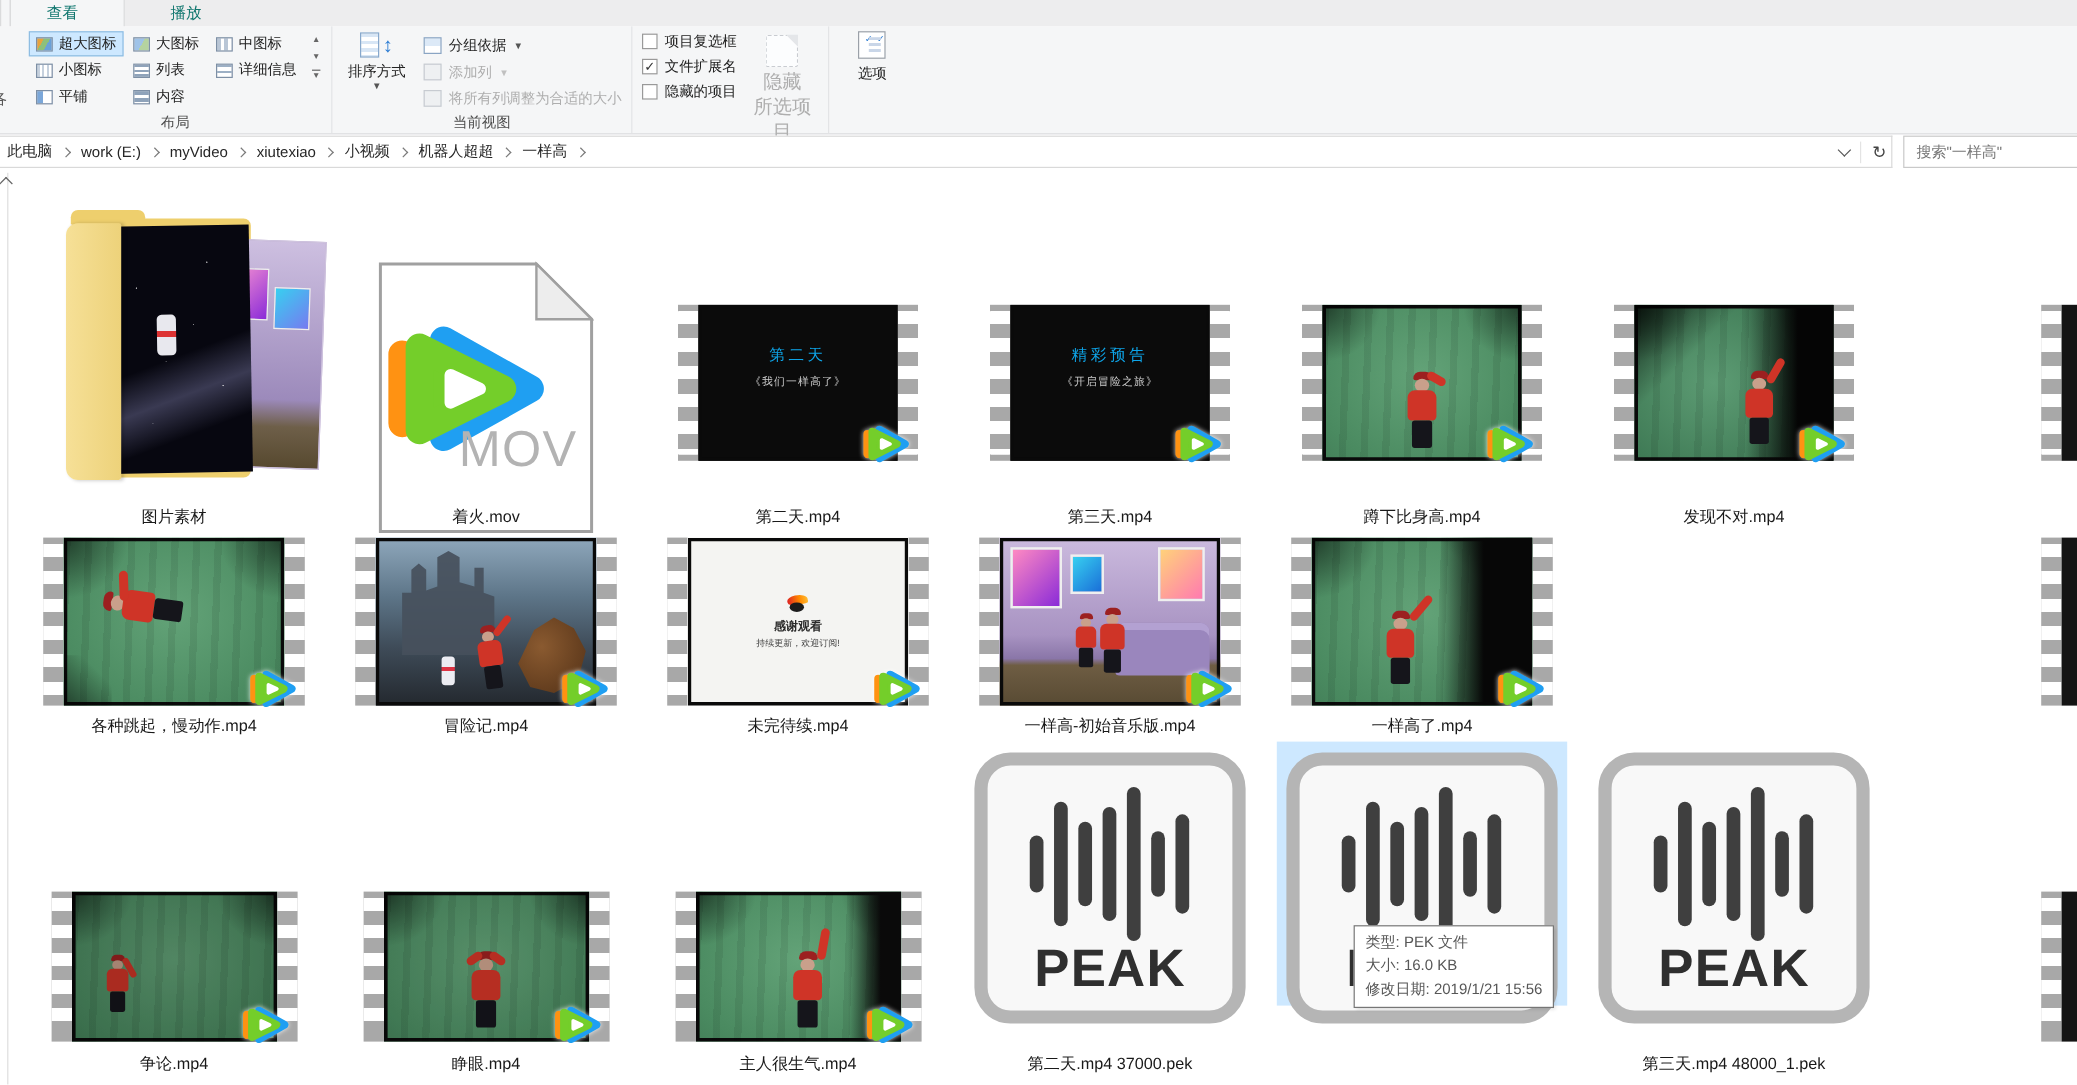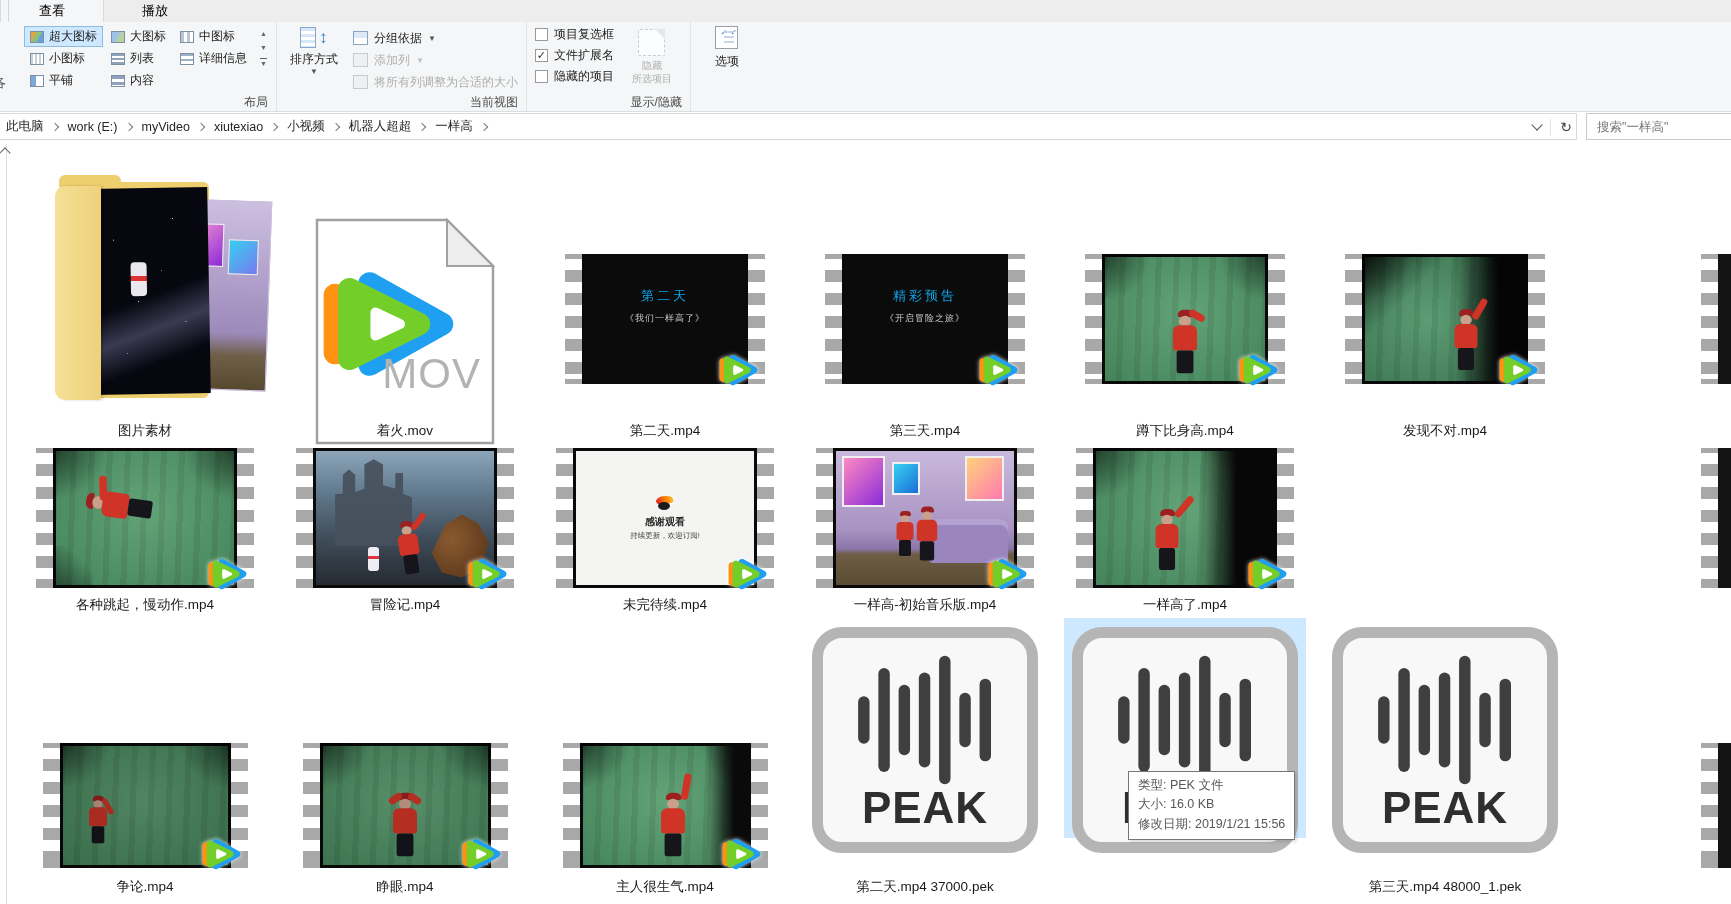--- a/index.html
+++ b/index.html
@@ -2,28 +2,28 @@
 <html><head>
 <meta charset="utf-8">
 <style>
   html,body{margin:0;padding:0}
   body{width:1731px;height:904px;overflow:hidden;position:relative;background:#fff;
        font-family:"Liberation Sans","DejaVu Sans",sans-serif;color:#222;
        -webkit-font-smoothing:antialiased}
   
   .tabrow{position:absolute;left:0;top:0;width:100%;height:22px;background:#ededee;display:flex;align-items:flex-end}
   .tabrow .edge-line{position:absolute;left:8px;top:0;width:1px;height:22px;background:#d5d5d6}
-  .tab{height:22px;line-height:22px;padding:0 38px;font-size:13px;color:#000000}
+  .tab{height:22px;line-height:22px;padding:0 38px;font-size:13px;color:#0f766e}
   .tab.active{background:#f5f6f7;border-left:1px solid #dadbdc;border-right:1px solid #dadbdc}
   .ribbon{position:absolute;left:0;top:22px;width:100%;height:90px;background:#f5f6f7;border-bottom:1px solid #dcdddf;display:flex;padding-left:16px;box-sizing:border-box}
   .edge-char{position:absolute;left:-7px;top:52px;font-size:13px;color:#555;z-index:2}
   .group{display:flex;flex-direction:column;border-right:1px solid #e3e4e6;padding:0 8px}
   .group:last-child{border-right:none}
   .group-body{flex:1;display:flex}
-  .group-label{font-size:12px;color:#4c4c4c;text-align:right;height:17px;line-height:17px}
+  .group-label{font-size:12px;color:#4c4c4c;text-align:center;height:17px;line-height:17px}
   
   .g-layout .group-body{padding-top:4px;gap:2px}
   .opt-col{display:flex;flex-direction:column;gap:1px}
   .opt{height:19px;display:flex;align-items:center;gap:5px;padding:0 5px;font-size:12px;border:1px solid transparent;white-space:nowrap;cursor:default}
   .opt.sel{background:#cde8ff;border-color:#8fbde2}
   .oi{width:14px;height:12px;border:1px solid #7d8fa5;background:#fff;flex:none;box-sizing:border-box}
   .oi-xl{background:linear-gradient(120deg,#e8a33d 0 32%,#8ec07a 32% 62%,#6aa1d8 62%)}
   .oi-l{background:linear-gradient(120deg,#9fc3e8 50%,#b5d3a0 50%)}
   .oi-m{background:repeating-linear-gradient(90deg,#b9c6d6 0 3px,#fff 3px 6px)}
   .oi-s{background:repeating-linear-gradient(90deg,#c6d1de 0 2px,#fff 2px 4px)}
@@ -46,21 +46,21 @@
   .gi{width:15px;height:14px;border:1px solid #8aa5c4;background:linear-gradient(180deg,#dce9f7 50%,#fff 50%);flex:none;box-sizing:border-box}
   .gi.g{border-color:#c7cbd1;background:#eef0f2}
   .gray{color:#aeaeae}
   .dd{font-size:8px;color:#555}
   .dd.g{color:#c0c0c0}
   
   .g-show .group-body{padding-top:2px;gap:8px}
   .chk-col{display:flex;flex-direction:column}
   .chk{display:flex;align-items:center;gap:6px;font-size:12px;height:21px;white-space:nowrap}
   .cbox{width:13px;height:13px;border:1px solid #999;background:#fff;display:flex;align-items:center;justify-content:center;font-size:11px;font-weight:bold;color:#333;box-sizing:border-box;flex:none}
-  .hidebtn{width:60px;display:flex;flex-direction:column;align-items:center;padding-top:5px;color:#aeaeae;font-size:10px;line-height:1.3;text-align:center}
+  .hidebtn{width:60px;display:flex;flex-direction:column;align-items:center;padding-top:5px;color:#aeaeae;font-size:16px;line-height:1.3;text-align:center}
   .hide-ic{width:25px;height:25px;border:1.5px dashed #c9ccd1;border-radius:2px;margin-bottom:3px;background:#fcfdfe;position:relative}
   .hide-ic::after{content:"";position:absolute;right:-1px;top:-1px;width:0;height:0;border-style:solid;border-width:0 10px 10px 0;border-color:transparent #e4e6e9 transparent transparent}
   .optbtn{width:56px;display:flex;flex-direction:column;align-items:center;padding-top:4px;font-size:12px;color:#222}
   .opt-ic{width:23px;height:23px;border:1px solid #9aa0a8;background:#fff;margin-bottom:4px;position:relative;box-sizing:border-box}
   .opt-ic::before{content:"✓ ✓";position:absolute;left:2px;top:1px;font-size:8px;color:#2b7cd3;letter-spacing:0;line-height:10px;writing-mode:vertical-lr;text-orientation:upright}
   .opt-ic::after{content:"";position:absolute;right:3px;top:4px;width:10px;height:14px;background:repeating-linear-gradient(180deg,#c9d6e8 0 2px,transparent 2px 5px)}
   
   .addr{position:absolute;left:0;top:113px;width:1577px;height:27px;background:#fff;border:1px solid #d9d9d9;border-left:none;box-sizing:border-box;display:flex;align-items:center;padding-left:4px}
   .crumbs{display:flex;align-items:center;font-size:12.5px;color:#262626}
   .crumb{padding:2px 2px;cursor:default;white-space:nowrap}

